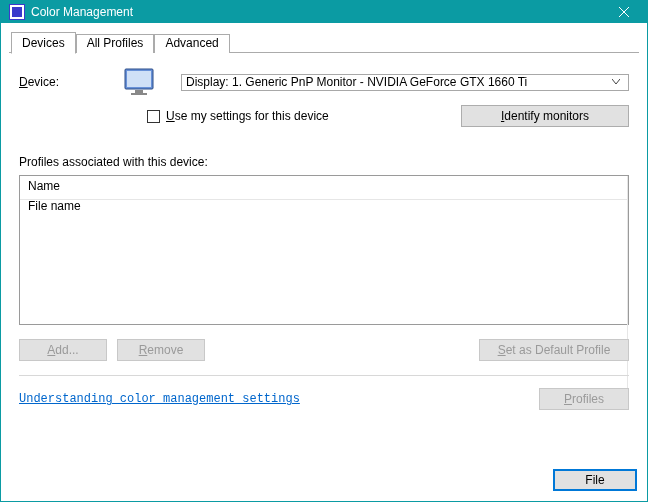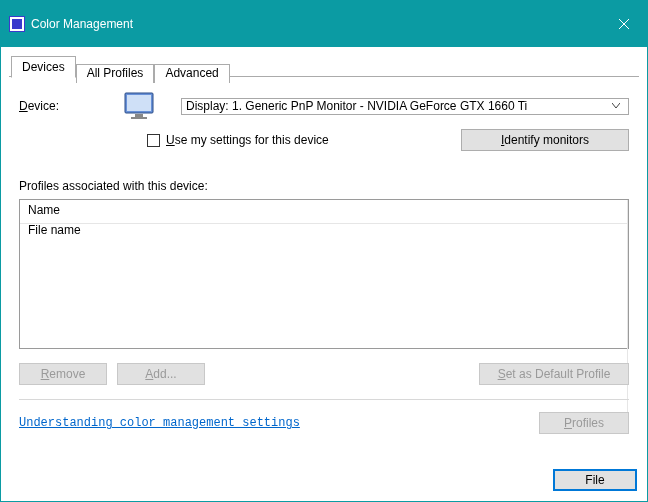--- a/index.html
+++ b/index.html
@@ -9,21 +9,21 @@
     font-size: 12px;
     color: #000;
     background: #fff;
     width: 648px;
     height: 502px;
     border: 1px solid #0b9ba3;
     display: flex;
     flex-direction: column;
   }
   .titlebar {
-    height: 46px;
+    height: 22px;
     background: #0b9ba3;
     color: #fff;
     display: flex;
     align-items: center;
     padding: 0 0 0 8px;
   }
   .titlebar .app-icon {
     width: 16px; height: 16px;
     background:#fff;
     border:1px solid #3a3acc;
@@ -65,21 +65,21 @@
     font-size:12px;
     color:#000;
   }
   .tab.active {
     background:#fff;
     z-index:2;
     padding-top:3px;
     top:1px;
     border-bottom:1px solid #fff;
   }
-  .tab.inactive { background:#fff; top:6px; padding-top:1px;}
+  .tab.inactive { background:#fff; top:0; padding-top:1px;}
   .tabline {
     border-top:1px solid #ababab;
     margin-top:-1px;
   }
   .panel {
     padding: 14px 10px 6px 10px;
     flex:1;
     display:flex;
     flex-direction:column;
   }
@@ -252,22 +252,22 @@
 
     <div class="listview">
       <div class="lv-header">
         <div class="lv-col name">Name</div>
         <div class="lv-col file">File name</div>
         <div class="lv-col spacer"></div>
       </div>
     </div>
 
     <div class="btnrow">
+      <button class="winbtn" style="width:88px" disabled=""><span class="u">A</span>dd...</button>
       <button class="winbtn" style="width:88px" disabled=""><span class="u">R</span>emove</button>
-      <button class="winbtn" style="width:88px" disabled=""><span class="u">A</span>dd...</button>
       <div class="spacer"></div>
       <button class="winbtn" style="width:150px" disabled=""><span class="u">S</span>et as Default Profile</button>
     </div>
 
     <div class="hr"></div>
 
     <div class="bottomrow">
       <span class="link">Understanding color management settings</span>
       <div class="spacer" style="flex:1"></div>
       <button class="winbtn" style="width:90px" disabled=""><span class="u">P</span>rofiles</button>

